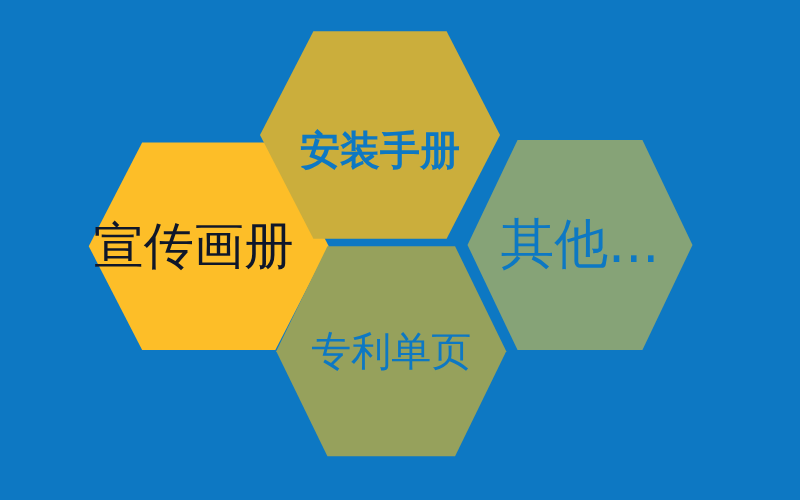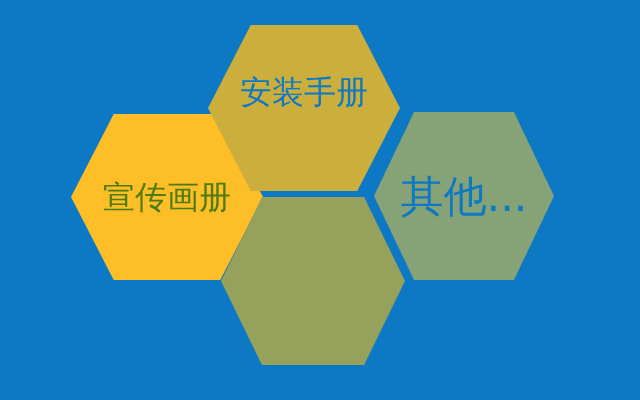--- a/index.html
+++ b/index.html
@@ -45,20 +45,21 @@
 
   <div id="bg-layer" style="background: rgb(13, 120, 195); width: 640px; height: 400px;"></div>
 
   <svg id="hex-svg" viewBox="0 0 640 400" xmlns="http://www.w3.org/2000/svg" style="width: 640px; height: 400px;">
     <polygon id="hex-shape-0" points="71.00,197.00 113.72,114.00 220.28,114.00 263.00,197.00 220.28,280.00 113.72,280.00" fill="#fdbe28"></polygon>
     <polygon id="hex-shape-1" points="208.00,108.00 250.72,25.00 357.28,25.00 400.00,108.00 357.28,191.00 250.72,191.00" fill="#cbae3c"></polygon>
     <polygon id="hex-shape-2" points="221.00,281.00 261.94,197.00 364.06,197.00 405.00,281.00 364.06,365.00 261.94,365.00" fill="#96a15c"></polygon>
     <polygon id="hex-shape-3" points="374.00,196.00 414.05,112.00 513.95,112.00 554.00,196.00 513.95,280.00 414.05,280.00" fill="#86a377"></polygon>
   </svg>
 
-  <div class="hex-label" id="hex-label-0" style="left: 167px; top: 197px; color: #4d7c0f; font-size: 32px;">宣传画册</div>
+  <div class="hex-label" id="hex-label-0" style="left: 155px; top: 197px; color: #0f172a; font-size: 40px;">宣传画册</div>
 
-  <div class="hex-label" id="hex-label-1" style="left: 304px; top: 92px; color: rgb(13, 120, 195); font-size: 32px;">安装手册</div>
+  <div class="hex-label" id="hex-label-1" style="left: 304px; top: 120px; color: rgb(13, 120, 195); font-size: 32px; font-weight: bold;">安装手册</div>
 
+  <div class="hex-label" id="hex-label-2" style="left: 313px; top: 281px; color: rgb(13, 120, 195); font-size: 32px;">专利单页</div>
 
   <div class="hex-label" id="hex-label-3" style="left: 464px; top: 196px; color: rgb(13, 120, 195); font-size: 43px;">其他...</div>
 
 </div>
 
 </body></html>

